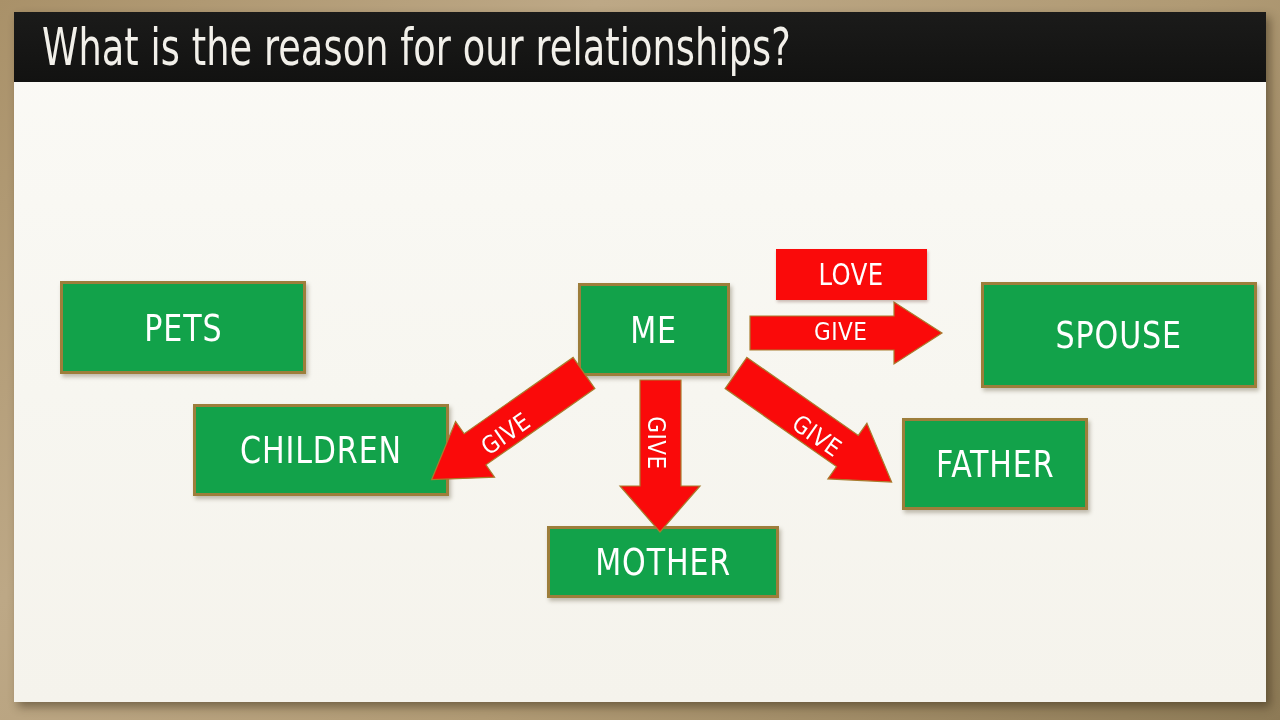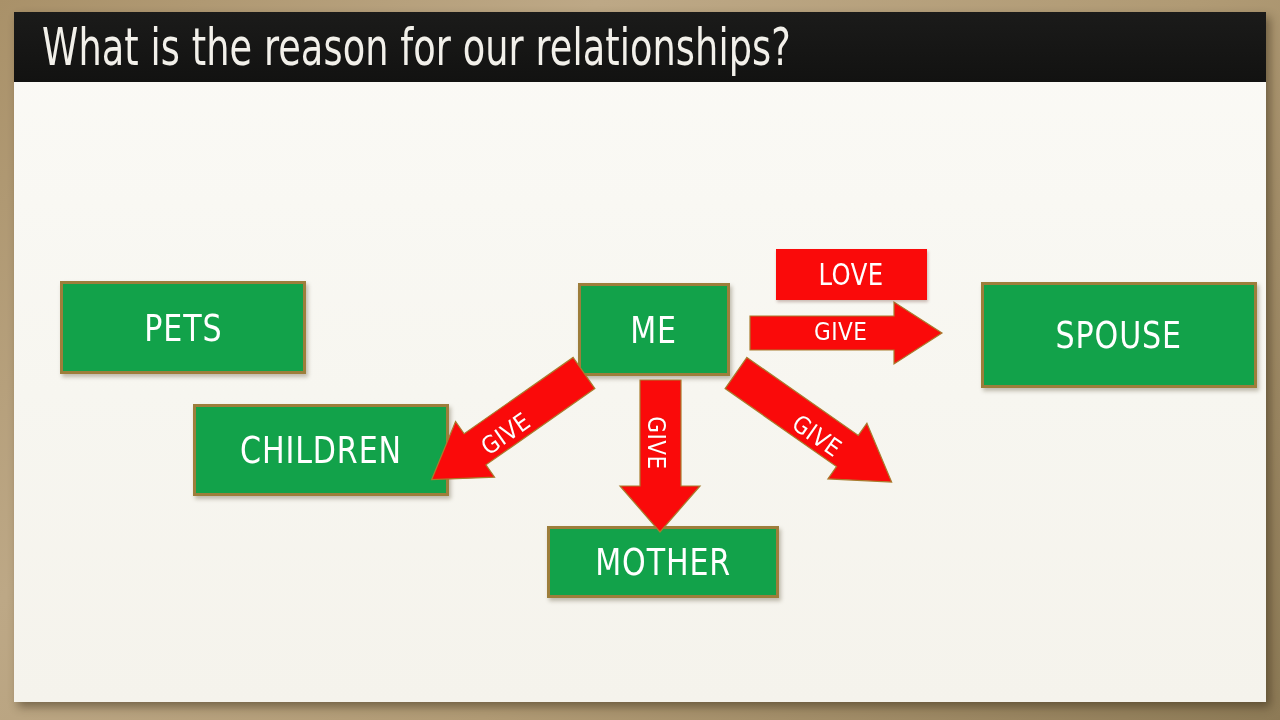--- a/index.html
+++ b/index.html
@@ -139,20 +139,23 @@
       </div>
 
       <div class="node" style="left:967px;top:270px;width:276px;height:106px;">
         <span class="label">SPOUSE</span>
       </div>
 
       <div class="node" style="left:137px;top:392px;width:256px;height:92px;margin-left:42px;">
         <span class="label">CHILDREN</span>
       </div>
 
+      <div class="node" style="left:888px;top:406px;width:186px;height:92px;">
+        <span class="label">FATHER</span>
+      </div>
 
       <div class="node" style="left:533px;top:514px;width:232px;height:72px;">
         <span class="label">MOTHER</span>
       </div>
 
     </div>
   </div>
 </div>
 
 </body></html>

